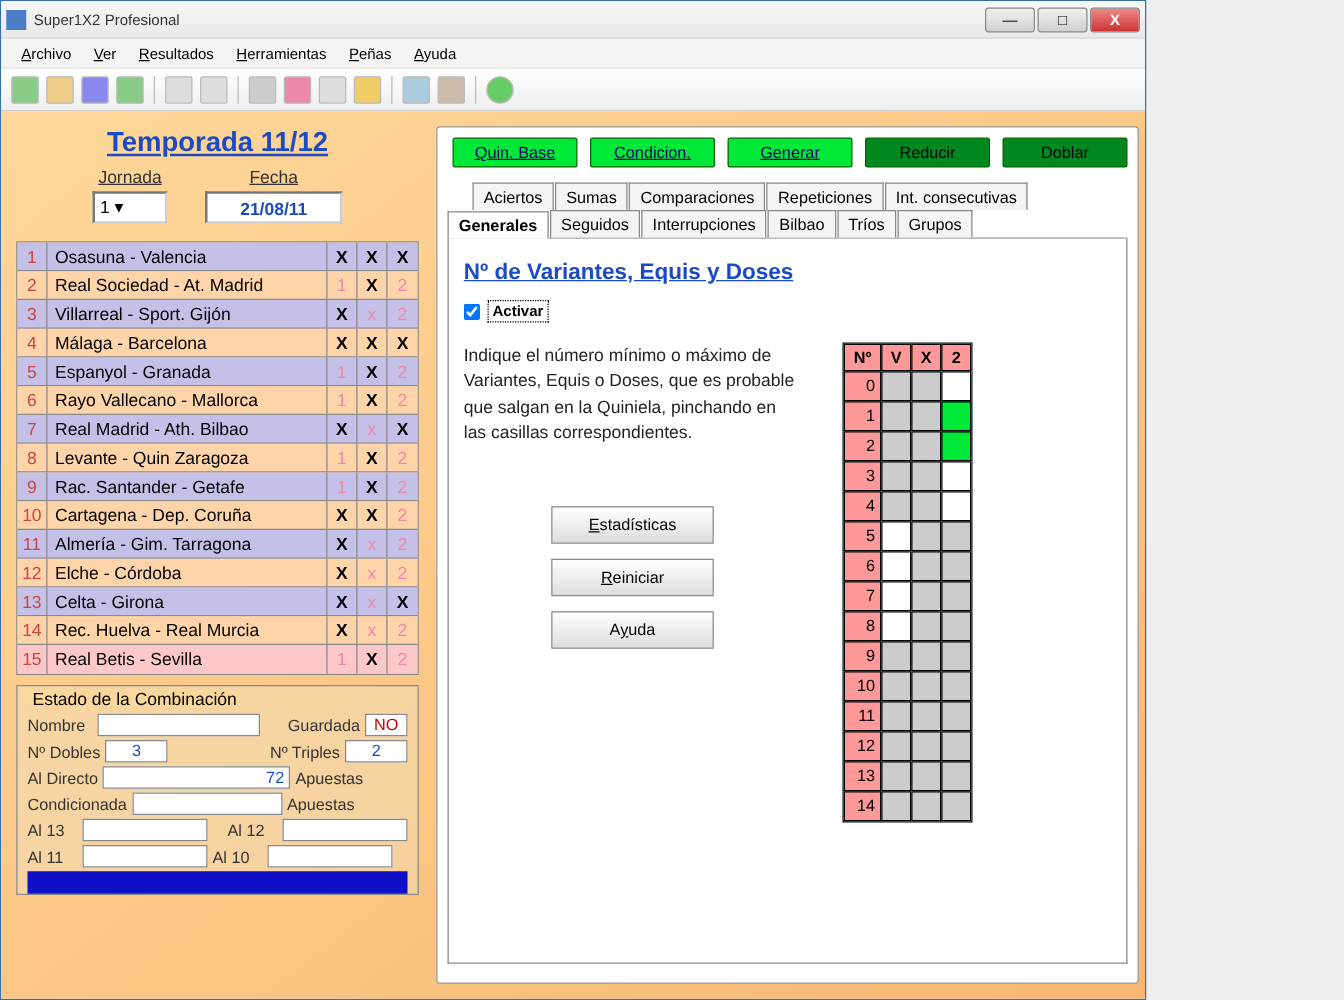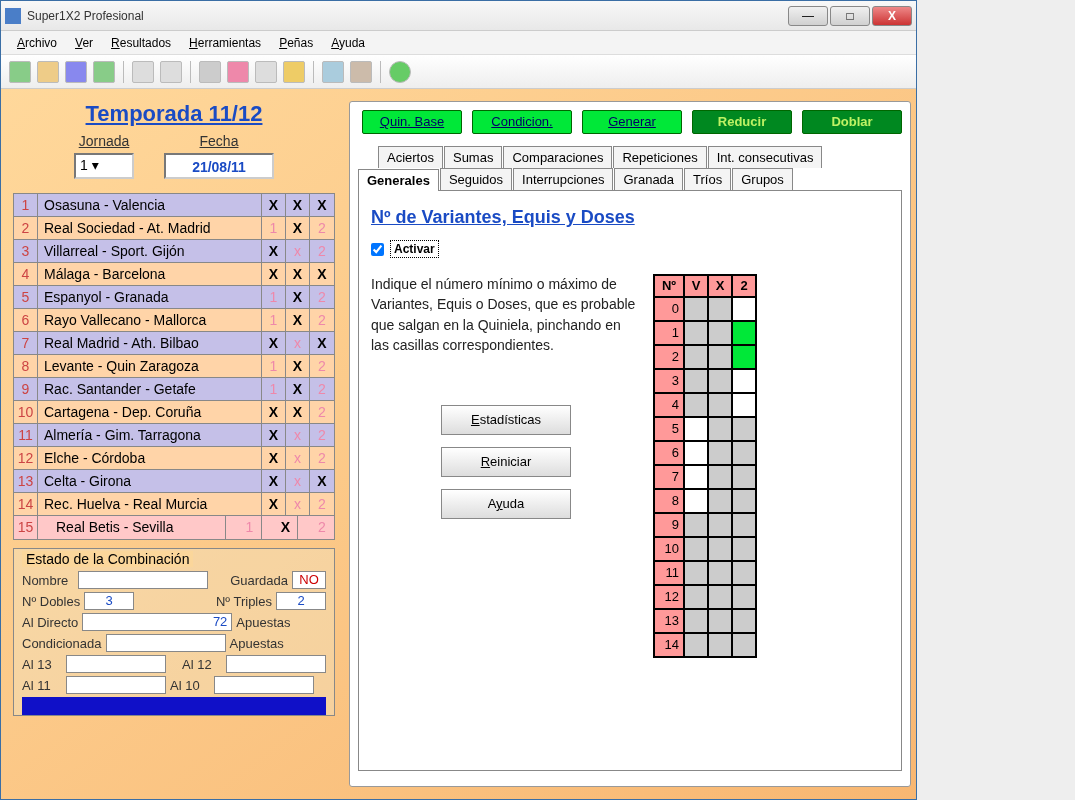--- a/index.html
+++ b/index.html
@@ -27,56 +27,56 @@
 
 .season-title { text-align: center; font-size: 22px; font-weight: bold; color: #1a4bc4; text-decoration: underline; margin-bottom: 6px; }
 .jornada-row { display: flex; justify-content: center; gap: 30px; align-items: flex-end; }
 .jornada-col { text-align: center; }
 .jheader { font-size: 14px; text-decoration: underline; color: #333; margin-bottom: 4px; }
 .jselect { width: 60px; height: 26px; background: #fff; border: 2px inset #ccc; text-align: left; padding: 2px 4px; font-size: 14px; display: inline-block; }
 .jdate { width: 110px; height: 26px; background: #fff; border: 2px inset #ccc; text-align: center; padding: 2px; font-size: 14px; color: #1a4bc4; font-weight: bold; display: inline-block; line-height: 20px; }
 
 .matches { margin-top: 14px; border: 1px solid #888; }
 .mrow { display: flex; height: 23px; border-bottom: 1px solid #888; font-size: 14px; }
-.mrow:last-child { border-bottom: none; gap: 12px; }
+.mrow:last-child { border-bottom: none; }
 .mnum { width: 24px; text-align: center; color: #c44; border-right: 1px solid #888; line-height: 22px; font-weight: normal; }
 .mname { flex: 1; padding: 0 6px; border-right: 1px solid #888; line-height: 22px; }
 .mcol { width: 24px; text-align: center; border-right: 1px solid #888; line-height: 22px; font-weight: bold; }
 .mcol:last-child { border-right: none; }
 .sel { color: #000; }
 .dim { color: #e8a; font-weight: normal; }
 .rowpurple { background: #c5c0e8; }
 .roworange { background: #ffd4a8; }
 .rowpink { background: #ffc8c8; }
 
 .combo-box { margin-top: 8px; border: 1px solid #888; padding: 4px 8px 0; background: rgba(240,230,200,0.4); }
 .combo-title { font-size: 14px; margin: -12px 0 4px 0; padding: 0 4px; display: inline-block; background: linear-gradient(to bottom right, #fbd79b, #fbd69b); }
 .crow { display: flex; align-items: center; gap: 4px; margin-bottom: 3px; font-size: 13px; color: #333; }
 .clabel { min-width: 52px; }
 .cinput { height: 18px; background: #fff; border: 1px solid #888; padding: 0 4px; text-align: right; color: #1a4bc4; }
 .bluebar { height: 18px; background: #1010c8; margin-top: 2px; }
 
 .action-row { display: flex; gap: 10px; margin-bottom: 12px; padding-left: 4px; }
 .abtn { width: 100px; height: 24px; text-align: center; line-height: 22px; font-size: 13px; border: 1px solid #060; border-radius: 2px; }
 .abtn.green { background: #00e838; color: #006; text-decoration: underline; }
-.abtn.dark { background: #008820; color: #bef264; font-weight: bold; }
+.abtn.dark { background: #008820; color: #000000; }
 
 .tabstrip { display: flex; border-bottom: 1px solid #888; flex-wrap: wrap; font-size: 13px; }
 .tab { padding: 3px 8px; border: 1px solid #888; border-bottom: none; background: #fff; margin-right: 1px; position: relative; }
 .tab.back { background: #f4f4f4; }
 .tab.active { font-weight: bold; top: 1px; background: #fff; }
 .tabrow1 { display: flex; }
 .tabrow2 { display: flex; }
 
 .panel { padding: 16px 12px; border: 1px solid #888; border-top: none; height: 580px; position: relative; background: #fff; }
 .panel-title { color: #1a4bc4; font-size: 18px; font-weight: bold; text-decoration: underline; margin-bottom: 12px; }
 .activar-row { display: flex; align-items: center; gap: 6px; margin-bottom: 16px; }
 .activar-row label { font-weight: bold; border: 1px dotted #000; padding: 1px 3px; }
 
-.panel-cols { display: flex; gap: 12px; }
+.panel-cols { display: flex; gap: 33px; }
 .pleft { width: 270px; }
 .pdesc { font-size: 14px; line-height: 1.45; color: #222; margin-bottom: 50px; }
 .pbtns { display: flex; flex-direction: column; gap: 12px; align-items: center; justify-content: center; }
 .pbtn { width: 130px; height: 30px; background: linear-gradient(to bottom,#fff,#ddd); border: 1px solid #888; text-align: center; line-height: 28px; font-size: 13px; }
 .pbtn u { text-decoration: underline; }
 
 .vartable { border: 1px solid #000; }
 .vtr { display: flex; }
 .vth { width: 24px; height: 22px; background: #ff9999; border: 1px solid #000; text-align: center; font-weight: bold; font-size: 13px; line-height: 20px; }
 .vth.num { width: 30px; }
@@ -305,21 +305,21 @@
             <div class="tab back">Aciertos</div>
             <div class="tab back">Sumas</div>
             <div class="tab back">Comparaciones</div>
             <div class="tab back">Repeticiones</div>
             <div class="tab back">Int. consecutivas</div>
           </div>
         <div class="tabrow2" id="tabs2" style="width:100%">
             <div class="tab active">Generales</div>
             <div class="tab back">Seguidos</div>
             <div class="tab back">Interrupciones</div>
-            <div class="tab back">Granada</div>
+            <div class="tab back">Bilbao</div>
             <div class="tab back">Tríos</div>
             <div class="tab back">Grupos</div>
           </div>
       </div>
 
       <div class="panel">
         <div class="panel-title">Nº de Variantes, Equis y Doses</div>
         <div class="activar-row">
           <input type="checkbox" checked="" style="">
           <label>Activar</label>

